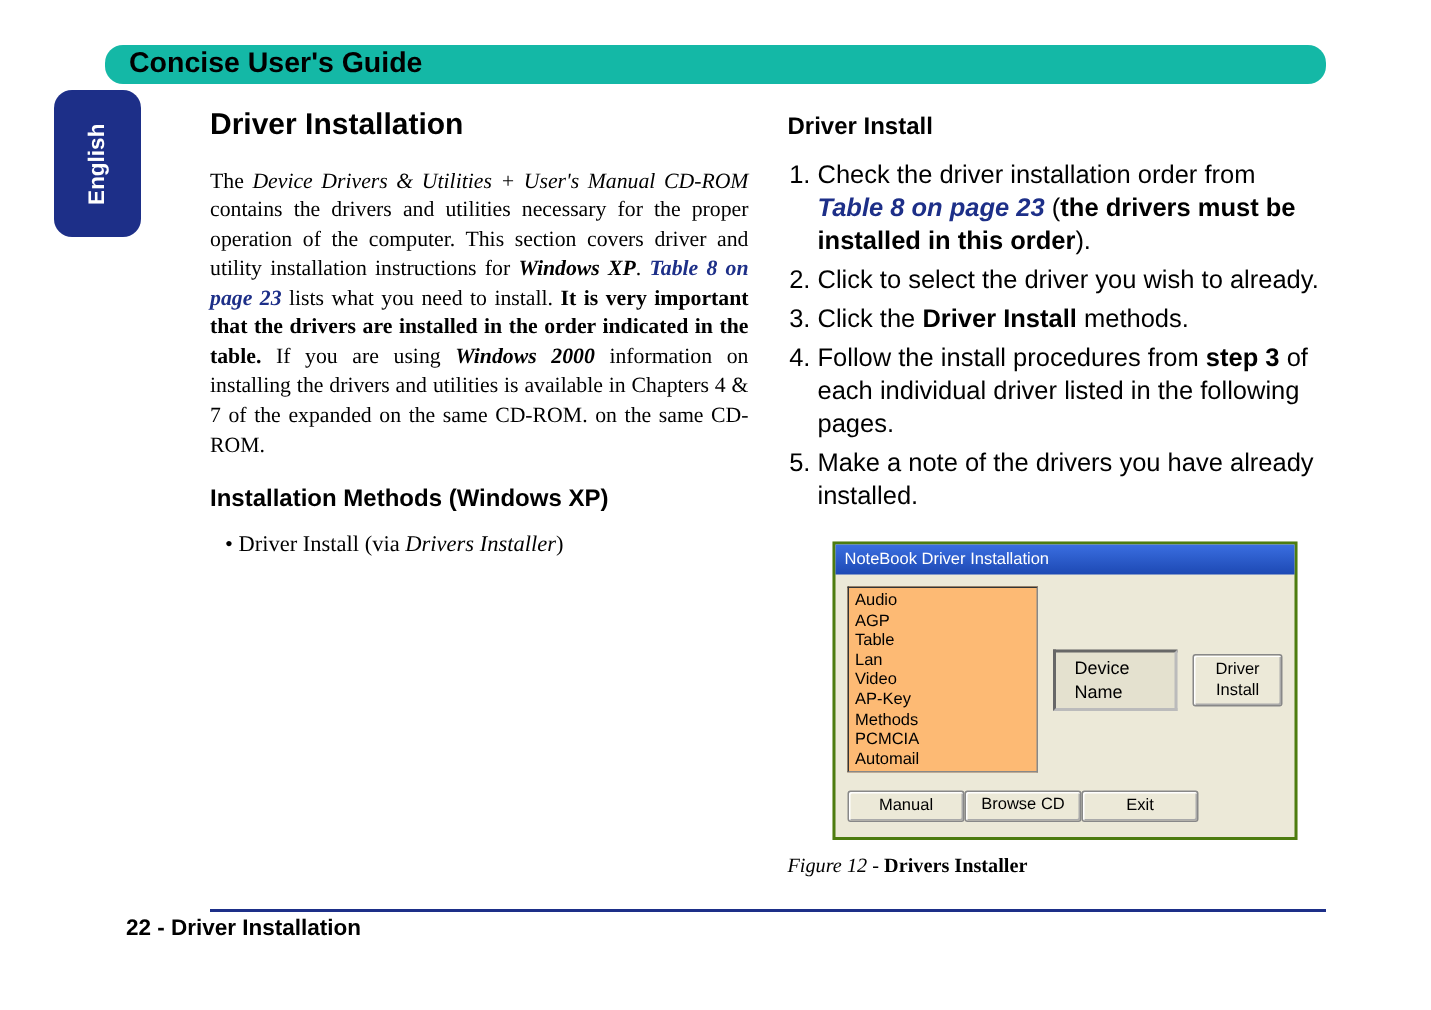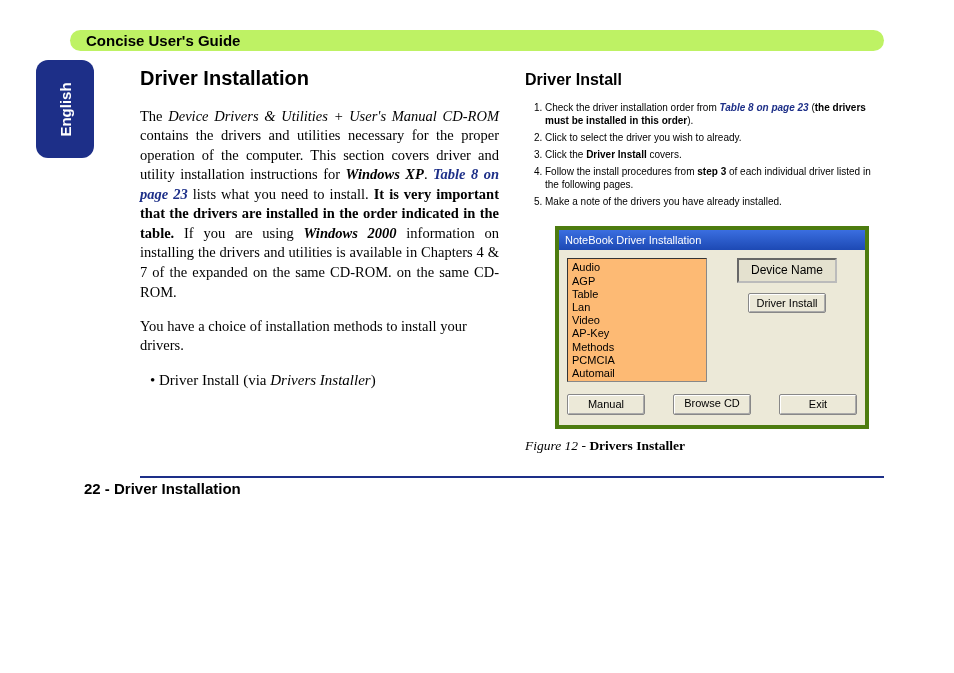--- a/index.html
+++ b/index.html
@@ -10,26 +10,26 @@
     width: 954px;
     height: 673px;
     overflow: hidden;
     position: relative;
   }
   .page {
     position: relative;
     padding: 30px 70px 0 70px;
   }
   .header-bar {
-    background: #bef264;
+    background: #14b8a6;
     border-radius: 12px;
     padding: 2px 16px;
     font-family: Arial, sans-serif;
     font-weight: bold;
-    font-size: 15px;
+    font-size: 19px;
     margin-bottom: 10px;
   }
   .side-tab {
     position: absolute;
     left: 36px;
     top: 60px;
     width: 58px;
     height: 98px;
     background: #1d2f88;
     border-radius: 12px;
@@ -64,38 +64,38 @@
   h2 {
     font-family: Arial, sans-serif;
     font-weight: bold;
     font-size: 16px;
     margin: 14px 0 2px 0;
   }
   .justify { text-align: justify; }
   .link { color: #1d2f88; font-weight: bold; font-style: italic; }
   ol.steps {
     font-family: Arial, sans-serif;
-    font-size: 10px;
+    font-size: 17px;
     padding-left: 20px;
     margin: 10px 0 0 0;
   }
   ol.steps li { margin-bottom: 4px; line-height: 1.3; }
   ul.bullets {
     list-style: none;
     padding-left: 10px;
     margin: 10px 0 0 0;
     font-size: 15px;
   }
   ul.bullets li::before { content: "• "; }
 
   
   .installer-window {
     margin: 18px 0 0 30px;
     width: 306px;
-    border: 4px solid #4d7c0f;
+    border: 2px solid #4d7c0f;
     background: #ece9d8;
     font-family: Tahoma, Arial, sans-serif;
     font-size: 11px;
   }
   .titlebar {
     background: linear-gradient(#3a6ee0, #1d49b4);
     color: #fff;
     padding: 3px 6px;
     font-size: 11px;
   }
@@ -109,21 +109,20 @@
     border: 1px inset #888;
     width: 130px;
     height: 118px;
     padding: 2px 4px;
     overflow: hidden;
   }
   .listbox div { line-height: 1.2; }
   .right-pane {
     flex: 1;
     display: flex;
-    flex-direction: column;
     gap: 10px;
     align-items: center;
   }
   .label-box {
     background: #e4e1cf;
     border: 2px inset #bbb;
     padding: 2px 12px;
     font-size: 12px;
   }
   .winbtn {
@@ -131,21 +130,21 @@
     border: 1px solid #888;
     border-radius: 2px;
     padding: 2px 0;
     width: 76px;
     text-align: center;
     font-size: 11px;
     box-shadow: inset 1px 1px #fff, inset -1px -1px #aaa;
   }
   .bottom-btns {
     display: flex;
-    justify-content: space-between;
+    justify-content: flex-start;
     padding: 4px 8px 10px 8px;
   }
   .caption {
     text-align: left;
     font-size: 13.5px;
     margin-top: 8px;
   }
   .caption .fignum { font-style: italic; }
 
   .footer-rule {
@@ -170,32 +169,32 @@
     <span>English</span>
   </div>
 
   <div class="columns">
 
     <div class="col">
       <h1>Driver Installation</h1>
       <p class="justify">
         <span>The </span><em>Device Drivers &amp; Utilities + User's Manual CD-ROM</em><span> contains the drivers and utilities necessary for the proper operation of the computer. This section covers driver and utility installation instructions for </span><strong><em>Windows XP</em></strong><span>. </span><span class="link">Table 8 on page 23</span><span> lists what you need to install. </span><strong>It is very important that the drivers are installed in the order indicated in the table.</strong><span> If you are using </span><strong><em>Windows 2000</em></strong><span> information on installing the drivers and utilities is available in Chapters 4 &amp; 7 of the expanded </span><em style="font-style:normal"> on the same CD-ROM.</em><span> on the same CD-ROM.</span>
       </p>
-      <p>You have a choice of installation methods to install your drivers.</p>
+      <h2>Installation Methods (Windows XP)</h2>
       <ul class="bullets">
         <li><span>Driver Install (via </span><em>Drivers Installer</em><span>)</span></li>
       </ul>
     </div>
 
     <div class="col">
       <h2 style="margin-top:8px">Driver Install</h2>
       <ol class="steps">
         <li><span>Check the driver installation order from </span><span class="link">Table 8 on page 23</span><span> (</span><strong>the drivers must be installed in this order</strong><span>).</span></li>
         <li>Click to select the driver you wish to already.</li>
-        <li><span>Click the </span><strong>Driver Install</strong><span> covers.</span></li>
+        <li><span>Click the </span><strong>Driver Install</strong><span> methods.</span></li>
         <li><span>Follow the install procedures from </span><strong>step 3</strong><span> of each individual driver listed in the following pages.</span></li>
         <li>Make a note of the drivers you have already installed.</li>
       </ol>
 
       <div class="installer-window">
         <div class="titlebar">NoteBook Driver Installation</div>
         <div class="installer-body">
           <div class="listbox">
             <div>Audio</div>
             <div>AGP</div>

